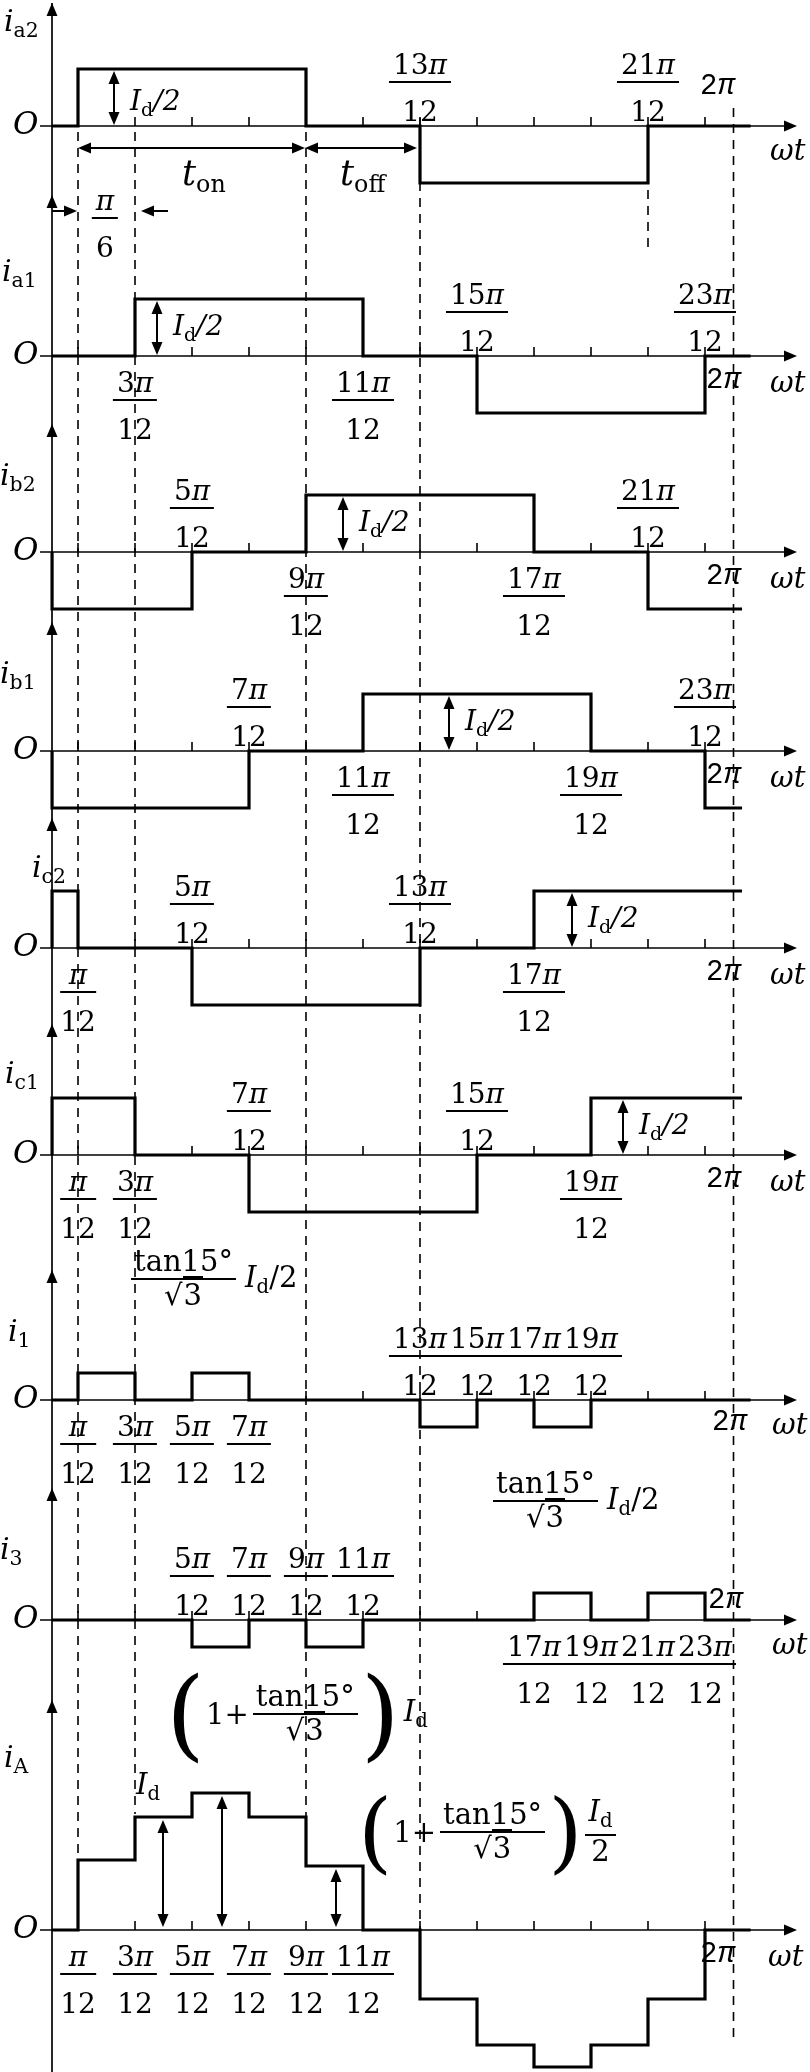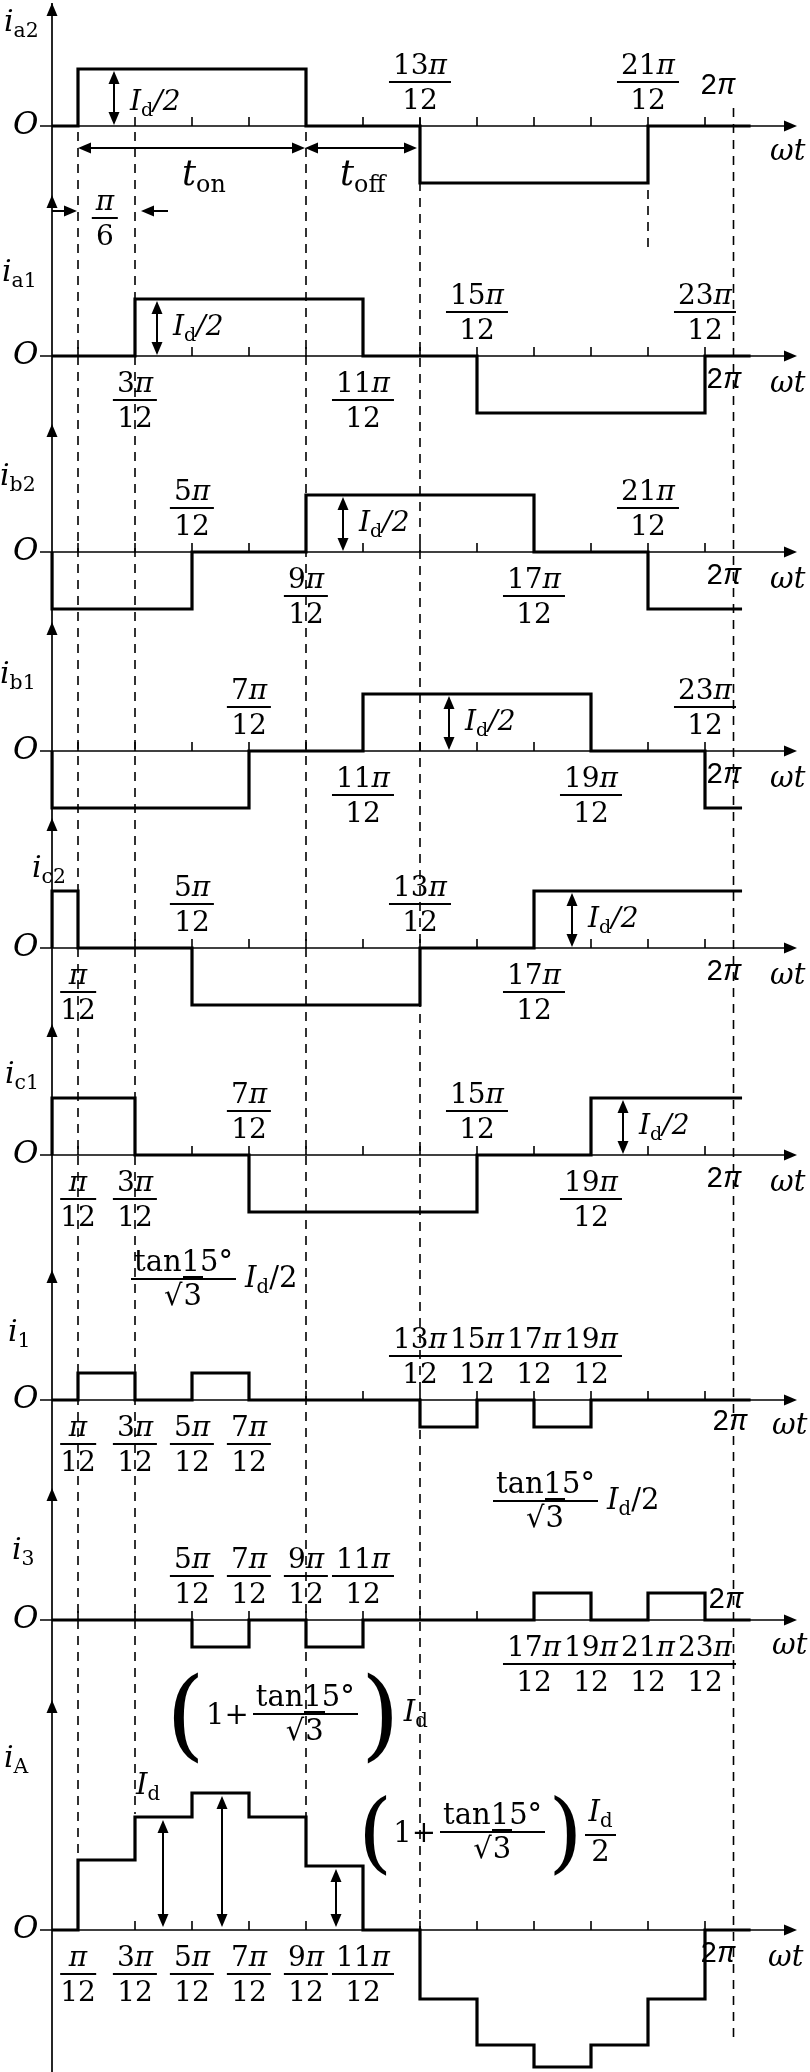--- a/index.html
+++ b/index.html
@@ -4,21 +4,21 @@
 <style>
   html,body{margin:0;padding:0;background:#fff;}
   #fig{position:relative;width:810px;height:2072px;background:#fff;overflow:hidden;
        font-family:"DejaVu Serif","Liberation Serif",serif;color:#000;}
   #cv{position:absolute;left:0;top:0;}
   .lab{position:absolute;white-space:nowrap;line-height:1;}
   .lab i{font-style:italic;}
   sub{font-size:0.68em;font-style:normal;vertical-align:-0.3em;letter-spacing:0;}
   .frac{position:absolute;transform:translateX(-50%);text-align:center;font-size:28px;line-height:1.05;}
   .fn{display:block;border-bottom:2.2px solid #000;padding:0 4px 2px;}
-  .fd{display:block;padding-top:2px;}
+  .fd{display:block;padding-top:14px;}
   .ffrac{display:inline-block;text-align:center;font-size:29px;line-height:1.05;margin:0 3px;vertical-align:middle;}
   .ffrac .fn,.ffrac .fd{padding:0 3px 2px;}
   .rtb{border-top:2.4px solid #000;padding:0 1px;}
   .formula{position:absolute;display:flex;align-items:center;font-size:29px;line-height:1;}
   .bigp{font-family:"DejaVu Serif",serif;font-weight:400;}
   .o-label{font-size:31px;font-style:italic;}
   .wt{font-size:29px;font-style:italic;}
   .twopi{font-size:29px;font-family:Liberation Mono, monospace;}
   .title-main{font-size:30px;font-style:italic;}
   .amp{font-size:28px;font-style:italic;}
@@ -371,21 +371,21 @@
         <span class="fd">12</span>
       </div>
       <div class="frac" style="left: 192px; top: 1412px;">
         <span class="fn">5<i>π</i></span>
         <span class="fd">12</span>
       </div>
       <div class="frac" style="left: 249px; top: 1412px;">
         <span class="fn">7<i>π</i></span>
         <span class="fd">12</span>
       </div>
-      <div class="lab title-main" style="left: 12px; top: 1534px;"><i>i</i><sub>3</sub></div>
+      <div class="lab title-main" style="left: 0; top: 1534px;"><i>i</i><sub>3</sub></div>
       <div class="lab o-label" style="left: 13px; top: 1602px;"><i>O</i></div>
       <div class="lab wt" style="left: 772px; top: 1630px;"><i>ωt</i></div>
       <div class="lab twopi" style="left: 708px; top: 1586px;">2<i>π</i></div>
       <div class="frac" style="left: 192px; top: 1544px;">
         <span class="fn">5<i>π</i></span>
         <span class="fd">12</span>
       </div>
       <div class="frac" style="left: 249px; top: 1544px;">
         <span class="fn">7<i>π</i></span>
         <span class="fd">12</span>

